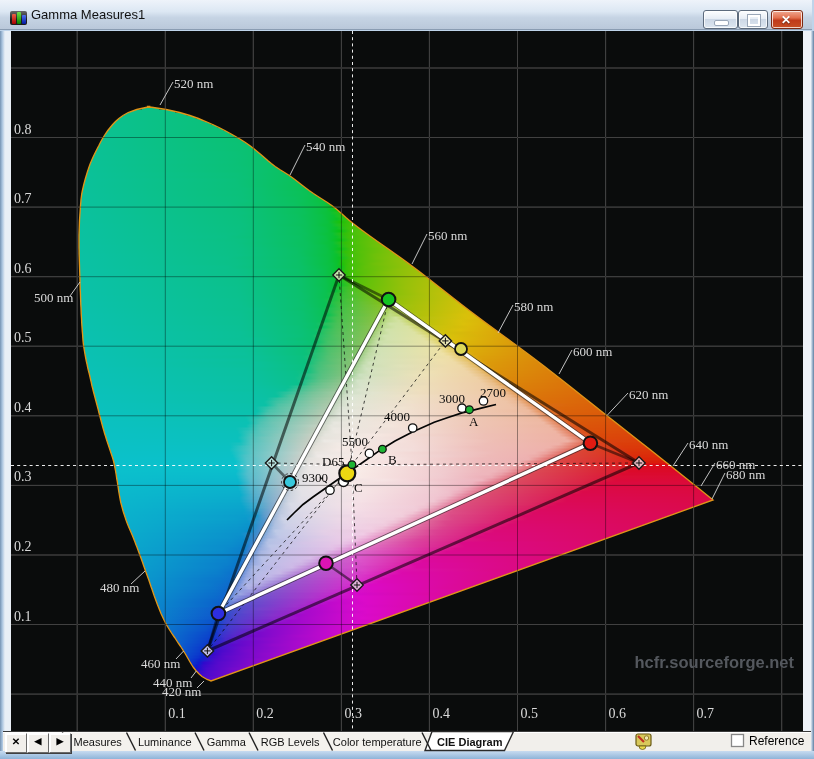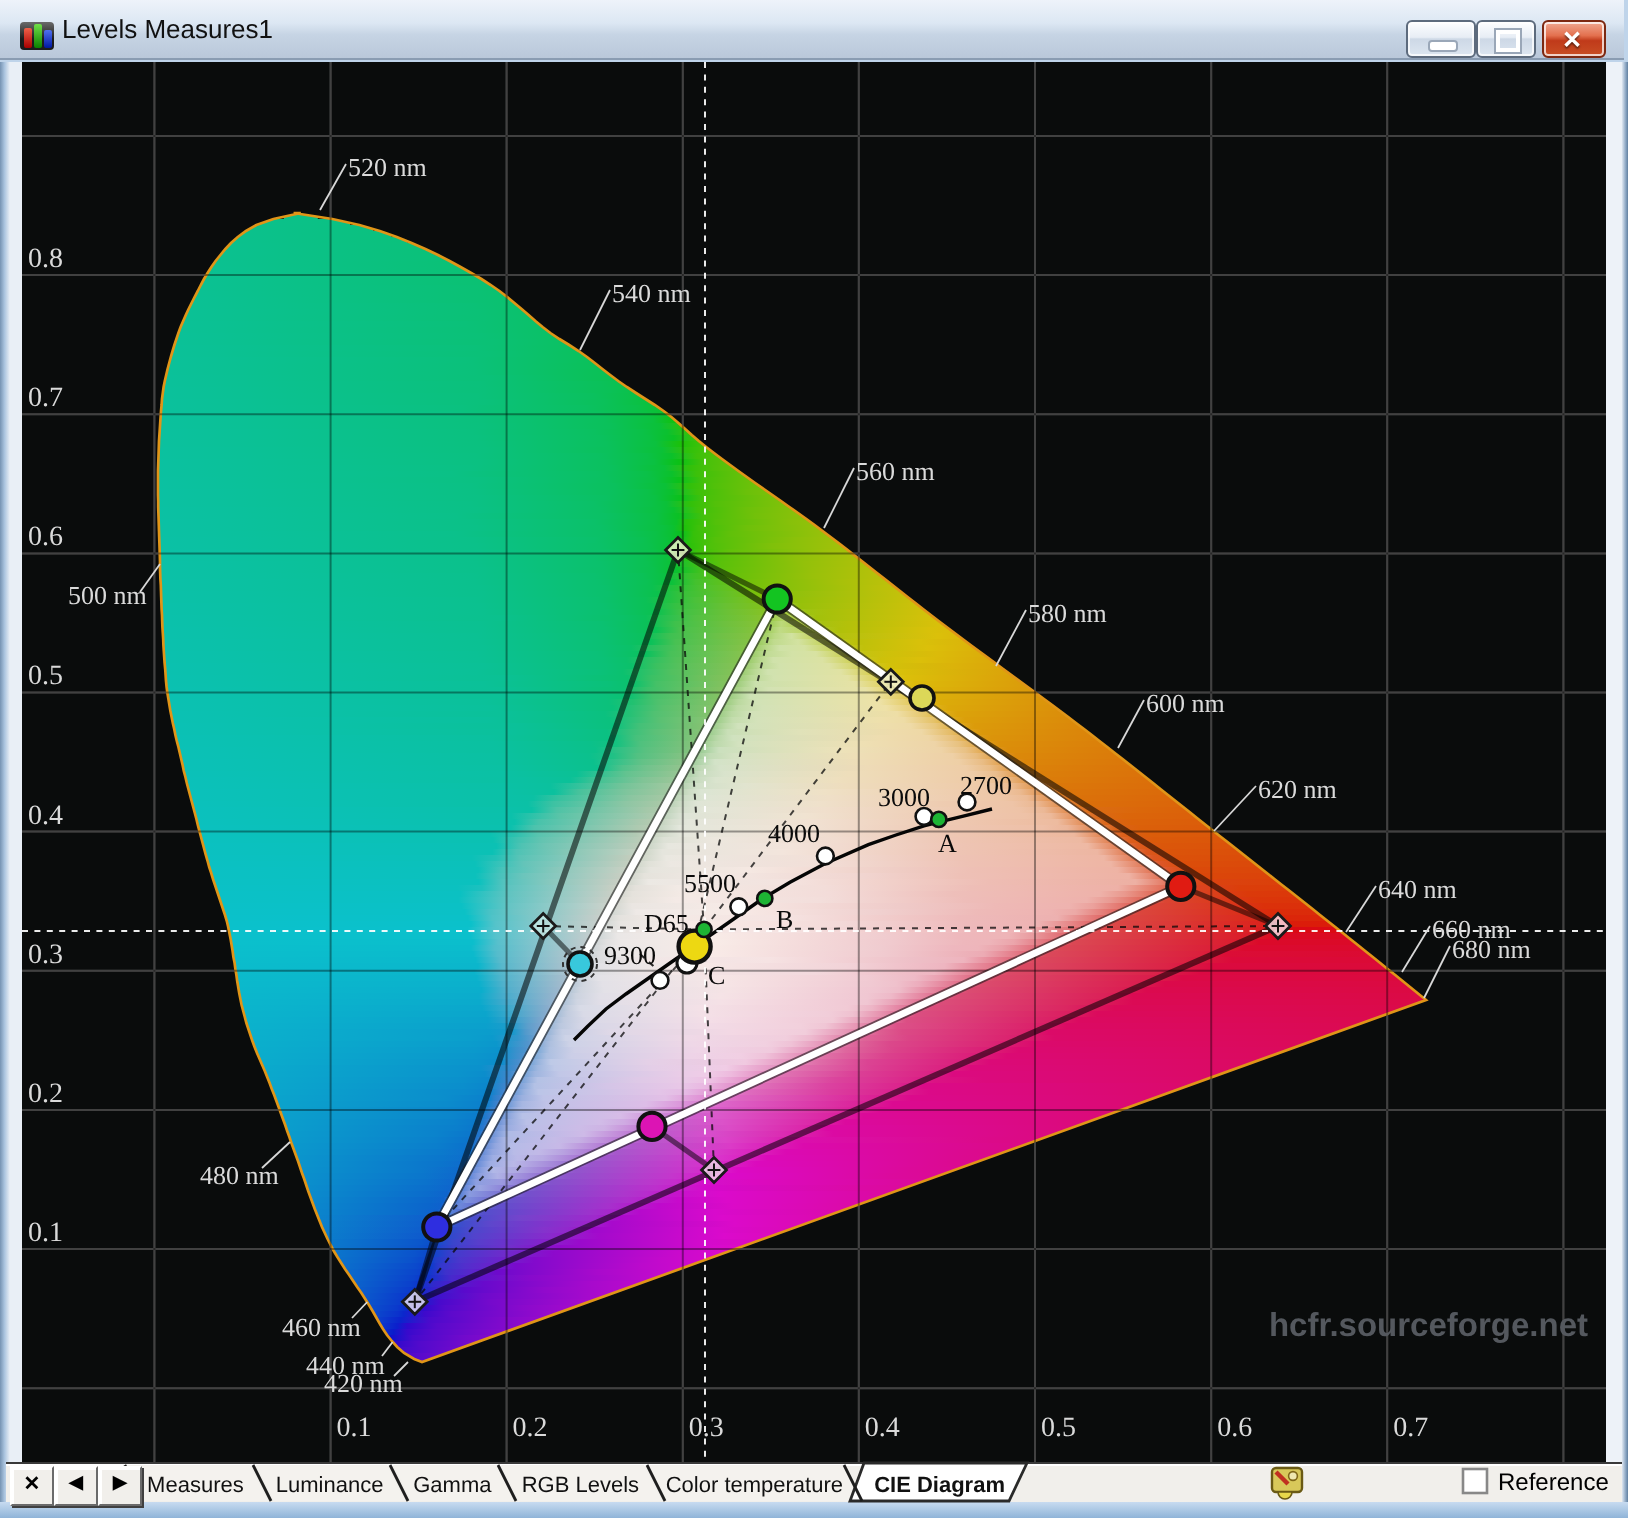--- a/index.html
+++ b/index.html
@@ -26,21 +26,21 @@
 .tbtn{position:absolute;top:733px;width:20px;height:18px;background:#f1efeb;border:1px solid #6a6a6a;border-top-color:#fff;border-left-color:#fff;box-shadow:1px 1px 0 #404040, inset 1px 1px 0 #fff;z-index:5}
 .tbtn span{position:absolute;left:0;right:0;top:2px;text-align:center;font-size:10px;color:#000;font-weight:bold}
 svg{position:absolute;left:0;top:0}
 </style></head>
 <body>
 <div id="win"></div>
 <div id="lborder"></div>
 <div id="rborder"></div>
 <div id="client"></div>
 <div id="titlebar">
-    <span class="ttl">Levels Measures1</span>
+    <span class="ttl">Gamma Measures1</span>
   </div>
 <div id="icon">
     <i class="r"></i>
     <i class="g"></i>
     <i class="b"></i>
   </div>
 <div class="wbtn" id="bmin">
     <b></b>
   </div>
 <div class="wbtn" id="bmax">

